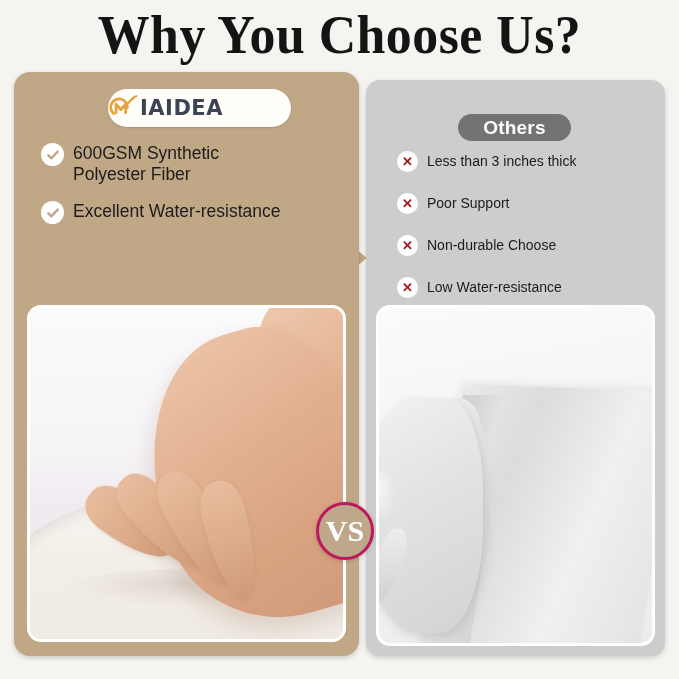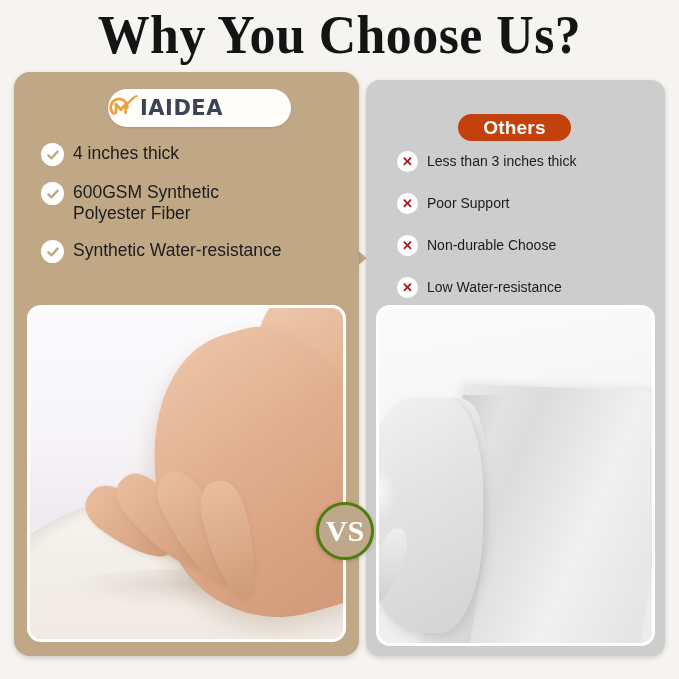--- a/index.html
+++ b/index.html
@@ -106,21 +106,21 @@
     color: #3b4354;
   }
 
   
   #others-pill {
     position: absolute;
     left: 92px;
     top: 34px;
     width: 113px;
     height: 27px;
-    background: #c2410c;
+    background: #737373;
     border-radius: 13.5px;
     display: flex;
     align-items: center;
     justify-content: center;
   }
 
   #others-pill-label {
     font-family: "Liberation Sans", sans-serif;
     font-weight: bold;
     font-size: 19px;
@@ -341,21 +341,21 @@
 
   
   #vs-badge {
     position: absolute;
     left: 316px;
     top: 430px;
     width: 58px;
     height: 58px;
     border-radius: 50%;
     background: #bfa88a;
-    border: 3px solid #4d7c0f;
+    border: 3px solid #be185d;
     display: flex;
     align-items: center;
     justify-content: center;
     box-shadow: 0 1px 4px rgba(0,0,0,0.18);
     z-index: 20;
   }
   #vs-badge-label {
     font-family: "Liberation Serif", serif;
     font-weight: bold;
     font-size: 30px;
@@ -425,47 +425,39 @@
         <path d="M9 21.5 L9 11.5 L14.5 18 L20 11.5 L20 21.5" fill="none" stroke="#e8a33d" stroke-width="3.1" stroke-linejoin="round" stroke-linecap="round"></path>
         <path d="M21.5 12.5 A5.5 5.5 0 0 1 25.5 8.2" fill="none" stroke="#e8a33d" stroke-width="2.1" stroke-linecap="round"></path>
         <path d="M23.5 10.2 A8.5 8.5 0 0 1 29 5.2" fill="none" stroke="#e8a33d" stroke-width="2.1" stroke-linecap="round"></path>
         <path d="M25.5 8 A11.5 11.5 0 0 1 32.5 2.3" fill="none" stroke="#e8a33d" stroke-width="2.1" stroke-linecap="round"></path>
       </svg>
       <span id="brand-wordmark">IAIDEA</span>
     </div>
 
     <ul id="pros-list" class="feature-list">
 
-      <li class="feature-item">
-        <span class="check-badge">
-          <svg width="14" height="14" viewBox="0 0 14 14">
-            <path d="M2.4 7.3 L5.5 10.3 L11.6 3.6" fill="none" stroke="#c0a786" stroke-width="2.4" stroke-linecap="round" stroke-linejoin="round"></path>
-          </svg>
-        </span>
-        <span class="feature-text">4 inches thick</span>
-      </li>
 
 
       <li class="feature-item">
         <span class="check-badge">
           <svg width="14" height="14" viewBox="0 0 14 14">
             <path d="M2.4 7.3 L5.5 10.3 L11.6 3.6" fill="none" stroke="#c0a786" stroke-width="2.4" stroke-linecap="round" stroke-linejoin="round"></path>
           </svg>
         </span>
         <span class="feature-text" style="white-space: pre-line;">600GSM Synthetic
 Polyester Fiber</span>
       </li>
 
       <li class="feature-item">
         <span class="check-badge">
           <svg width="14" height="14" viewBox="0 0 14 14">
             <path d="M2.4 7.3 L5.5 10.3 L11.6 3.6" fill="none" stroke="#c0a786" stroke-width="2.4" stroke-linecap="round" stroke-linejoin="round"></path>
           </svg>
         </span>
-        <span class="feature-text">Synthetic Water-resistance</span>
+        <span class="feature-text">Excellent Water-resistance</span>
       </li>
 
     </ul>
 
     <div id="brand-photo" class="photo-frame">
       <div class="photo-canvas">
         <div class="topper-slab">
           <div class="topper-dent"></div>
         </div>
         <div class="hand-wrist"></div>

